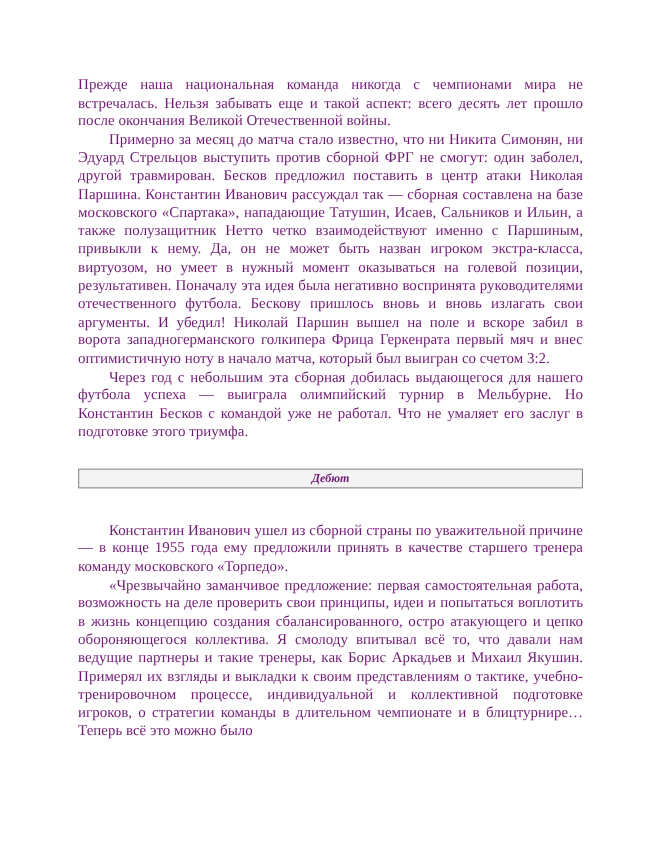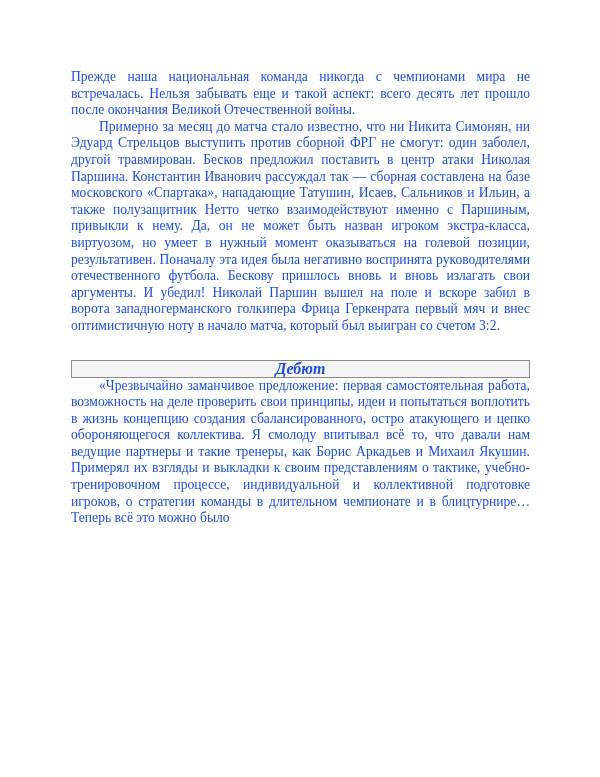--- a/index.html
+++ b/index.html
@@ -1,36 +1,38 @@
 <!DOCTYPE html>
 <html><head>
 <meta charset="utf-8">
 <style>
   html, body { margin: 0; padding: 0; background: #ffffff; }
   body { width: 600px; height: 777px; position: relative; overflow: hidden; }
   .page {
     position: absolute; left: 71px; top: 69px; width: 459px;
     font-family: "Liberation Serif", "DejaVu Serif", serif;
-    font-size: 13.6px; line-height: 16.6px; color: #1d4ed8;
+    font-size: 13.6px; line-height: 16.6px; color: #701a75;
   }
   .page p { margin: 0; text-align: justify; }
   .page p.indent { text-indent: 28px; }
   .section-header {
     border: 1px solid #8a8a8a; background: #f4f4f4;
     text-align: center; font-weight: bold; font-style: italic;
-    height: 16px; line-height: 16px; font-size: 16px;
+    height: 16px; line-height: 16px; font-size: 11px;
   }
   .gap-before { margin-top: 25px !important; }
   .gap-after { margin-top: 30px !important; }
 </style>
 </head>
 <body>
 
 <div class="page">
   <p>Прежде наша национальная команда никогда с чемпионами мира не встречалась. Нельзя забывать еще и такой аспект: всего десять лет прошло после окончания Великой Отечественной войны.</p>
   <p class="indent">Примерно за месяц до матча стало известно, что ни Никита Симонян, ни Эдуард Стрельцов выступить против сборной ФРГ не смогут: один заболел, другой травмирован. Бесков предложил поставить в центр атаки Николая Паршина. Константин Иванович рассуждал так — сборная составлена на базе московского «Спартака», нападающие Татушин, Исаев, Сальников и Ильин, а также полузащитник Нетто четко взаимодействуют именно с Паршиным, привыкли к нему. Да, он не может быть назван игроком экстра-класса, виртуозом, но умеет в нужный момент оказываться на голевой позиции, результативен. Поначалу эта идея была негативно воспринята руководителями отечественного футбола. Бескову пришлось вновь и вновь излагать свои аргументы. И убедил! Николай Паршин вышел на поле и вскоре забил в ворота западногерманского голкипера Фрица Геркенрата первый мяч и внес оптимистичную ноту в начало матча, который был выигран со счетом 3:2.</p>
+  <p class="indent">Через год с небольшим эта сборная добилась выдающегося для нашего футбола успеха — выиграла олимпийский турнир в Мельбурне. Но Константин Бесков с командой уже не работал. Что не умаляет его заслуг в подготовке этого триумфа.</p>
 
   <div class="section-header gap-before">
     <span>Дебют</span>
   </div>
 
+  <p class="indent gap-after">Константин Иванович ушел из сборной страны по уважительной причине — в конце 1955 года ему предложили принять в качестве старшего тренера команду московского «Торпедо».</p>
   <p class="indent">«Чрезвычайно заманчивое предложение: первая самостоятельная работа, возможность на деле проверить свои принципы, идеи и попытаться воплотить в жизнь концепцию создания сбалансированного, остро атакующего и цепко обороняющегося коллектива. Я смолоду впитывал всё то, что давали нам ведущие партнеры и такие тренеры, как Борис Аркадьев и Михаил Якушин. Примерял их взгляды и выкладки к своим представлениям о тактике, учебно-тренировочном процессе, индивидуальной и коллективной подготовке игроков, о стратегии команды в длительном чемпионате и в блицтурнире… Теперь всё это можно было</p>
 </div>
 
 </body></html>

